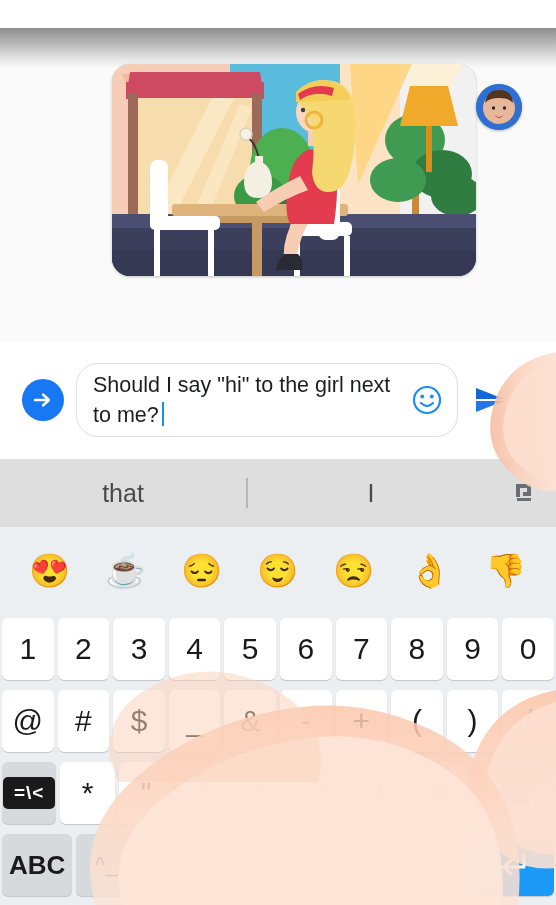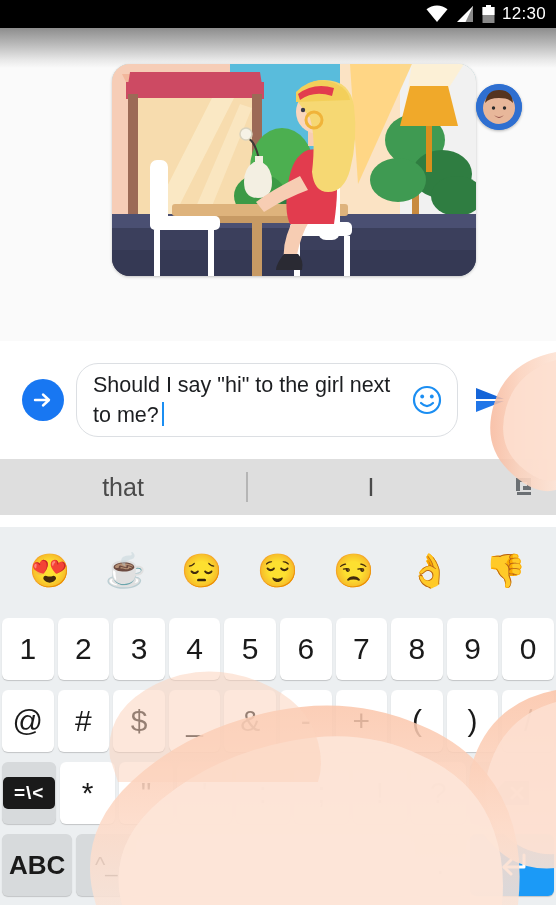--- a/index.html
+++ b/index.html
@@ -67,21 +67,21 @@
   }
   .caret {
     display:inline-block; width:2px; height:24px; background:#1b8ef2;
     vertical-align:-4px; margin-left:3px;
   }
   .emoji-btn { flex:0 0 auto; width:32px; height:32px; }
   .send-plane { flex:0 0 auto; width:36px; height:36px; margin-left:14px; }
 
   
   .suggest {
-    position:absolute; top:459px; left:0; width:556px; height:56px;
+    position:absolute; top:459px; left:0; width:556px; height:68px;
     background:#dedede; display:flex; align-items:center;
   }
   .sug-item {
     flex:1 1 0; text-align:center; font-size:25px; color:#4a4a4a;
     position:relative;
   }
   .sug-sep { width:1px; height:30px; background:#b5b5b5; flex:0 0 auto; }
   .sug-gicon { width:62px; flex:0 0 auto; display:flex; align-items:center; justify-content:center; }
 
   
@@ -115,35 +115,20 @@
 
   
   .finger { position:absolute; inset:0; pointer-events:none; }
   .finger svg { display:block; width:100%; height:100%; }
 </style>
 </head>
 <body>
 
 <div id="screen">
 
-  <div class="statusbar">
-    <svg class="sb-icon" width="22" height="18" viewBox="0 0 22 18">
-      <path d="M11 17 L0.5 4.2 C3.5 1.7 7.1 0.4 11 0.4 C14.9 0.4 18.5 1.7 21.5 4.2 Z" fill="#ffffff"></path>
-    </svg>
-    <svg class="sb-icon" width="20" height="18" viewBox="0 0 20 18">
-      <path d="M18 1 L18 17 L2 17 Z" fill="#ffffff"></path>
-      <path d="M18 1 L18 17 L10.5 17 Z" fill="#8a8a8a"></path>
-    </svg>
-    <svg class="sb-icon" width="13" height="19" viewBox="0 0 13 19">
-      <rect x="4" y="0" width="5" height="2" fill="#ffffff"></rect>
-      <rect x="0.5" y="2" width="12" height="16" fill="#8a8a8a"></rect>
-      <rect x="0.5" y="2" width="12" height="8" fill="#ffffff"></rect>
-    </svg>
-    <span class="sb-time">12:30</span>
-  </div>
 
   <div class="content">
     <div class="content-shade"></div>
 
     <div class="card-wrap">
       <div class="illus">
         <svg viewBox="0 0 364 212" preserveAspectRatio="none">
 
           <rect x="0" y="0" width="364" height="212" fill="#efe3d6"></rect>
           <rect x="0" y="0" width="118" height="212" fill="#f6cdb7"></rect>

